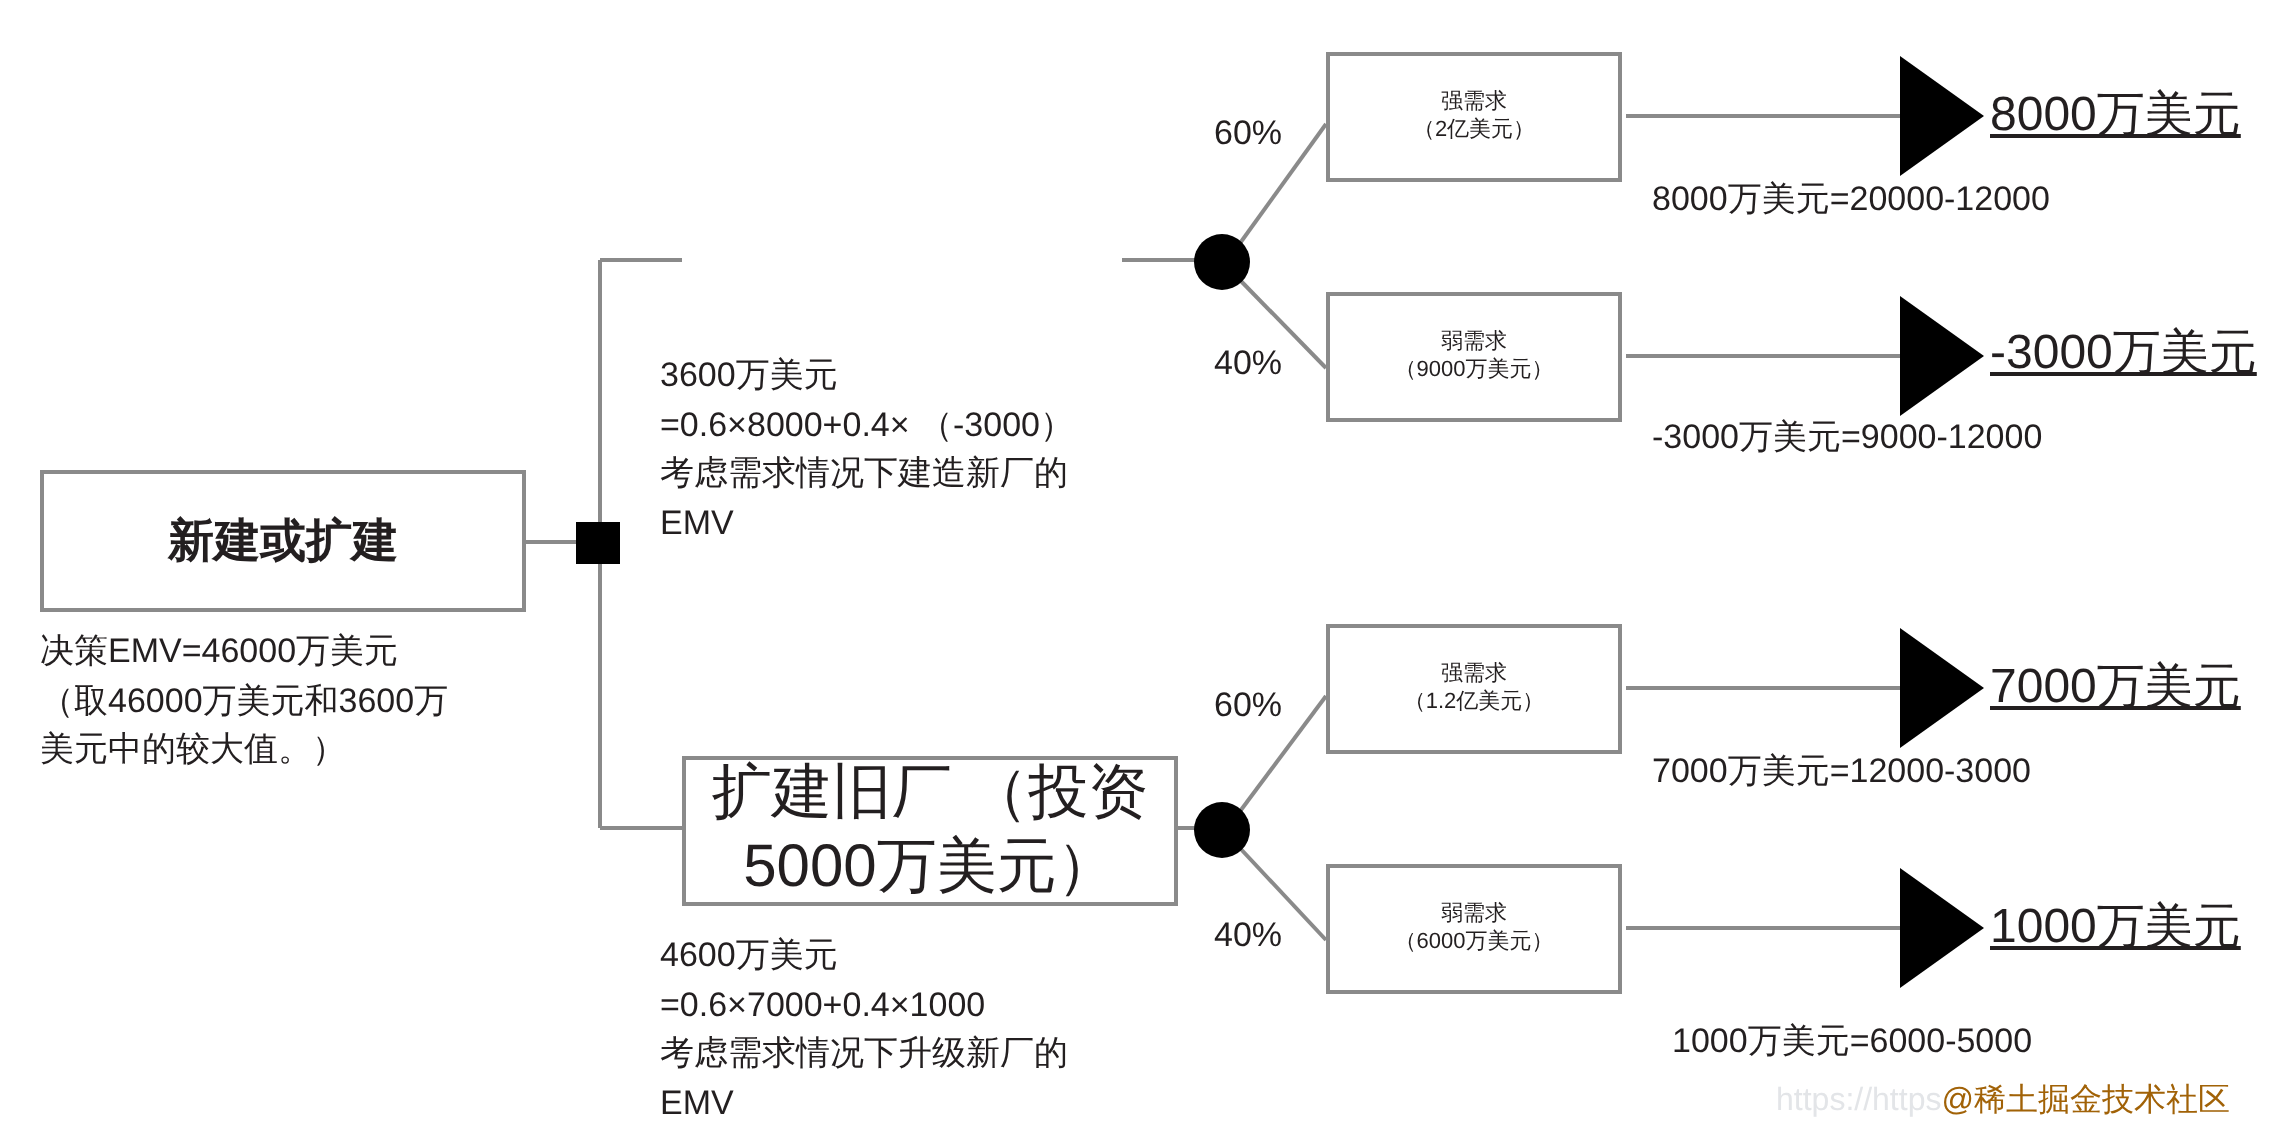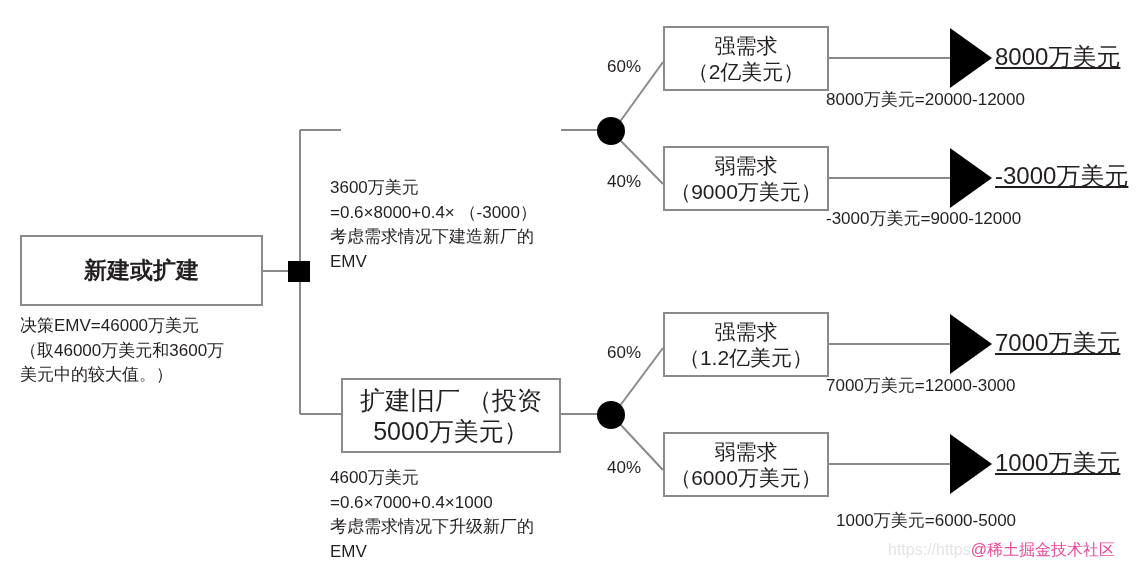--- a/index.html
+++ b/index.html
@@ -32,22 +32,22 @@
     justify-content: center;
     text-align: center;
     line-height: 1.22;
     color: #231f20;
   }
   .node-box .lines {
     white-space: pre-line;
   }
   .root-box   { left: 20px;  top: 235px; width: 243px; height: 71px;  font-size: 23px; font-weight: bold; }
   .build-box  { left: 341px; top: 90px;  width: 220px; height: 79px;  font-size: 23px; }
-  .expand-box { left: 341px; top: 378px; width: 220px; height: 75px;  font-size: 25px; }
-  .outcome-box{ width: 166px; height: 65px; font-size: 21px; align-items: center; }
+  .expand-box { left: 341px; top: 378px; width: 248px; height: 75px;  font-size: 30px; }
+  .outcome-box{ width: 148px; height: 65px; font-size: 11px; align-items: center; }
   .oc-1 { left: 663px; top: 26px;  }
   .oc-2 { left: 663px; top: 146px; }
   .oc-3 { left: 663px; top: 312px; }
   .oc-4 { left: 663px; top: 432px; }
 
   .annot {
     position: absolute;
     font-size: 17px;
     line-height: 1.45;
     white-space: pre-line;
@@ -93,21 +93,21 @@
 
   .watermark {
     position: absolute;
     left: 888px;
     top: 540px;
     font-size: 16px;
     color: #d5d7da;
     white-space: nowrap;
   }
   .watermark .wm-url { color: #e3e5e8; }
-  .watermark .wm-name { color: #ec4899; }
+  .watermark .wm-name { color: #a16207; }
 </style>
 </head>
 <body>
 
 <div id="canvas">
 
   <svg class="wires" xmlns="http://www.w3.org/2000/svg">
 
     <line x1="263" y1="271" x2="289" y2="271" stroke="#8a8a8a" stroke-width="2"></line>
 

